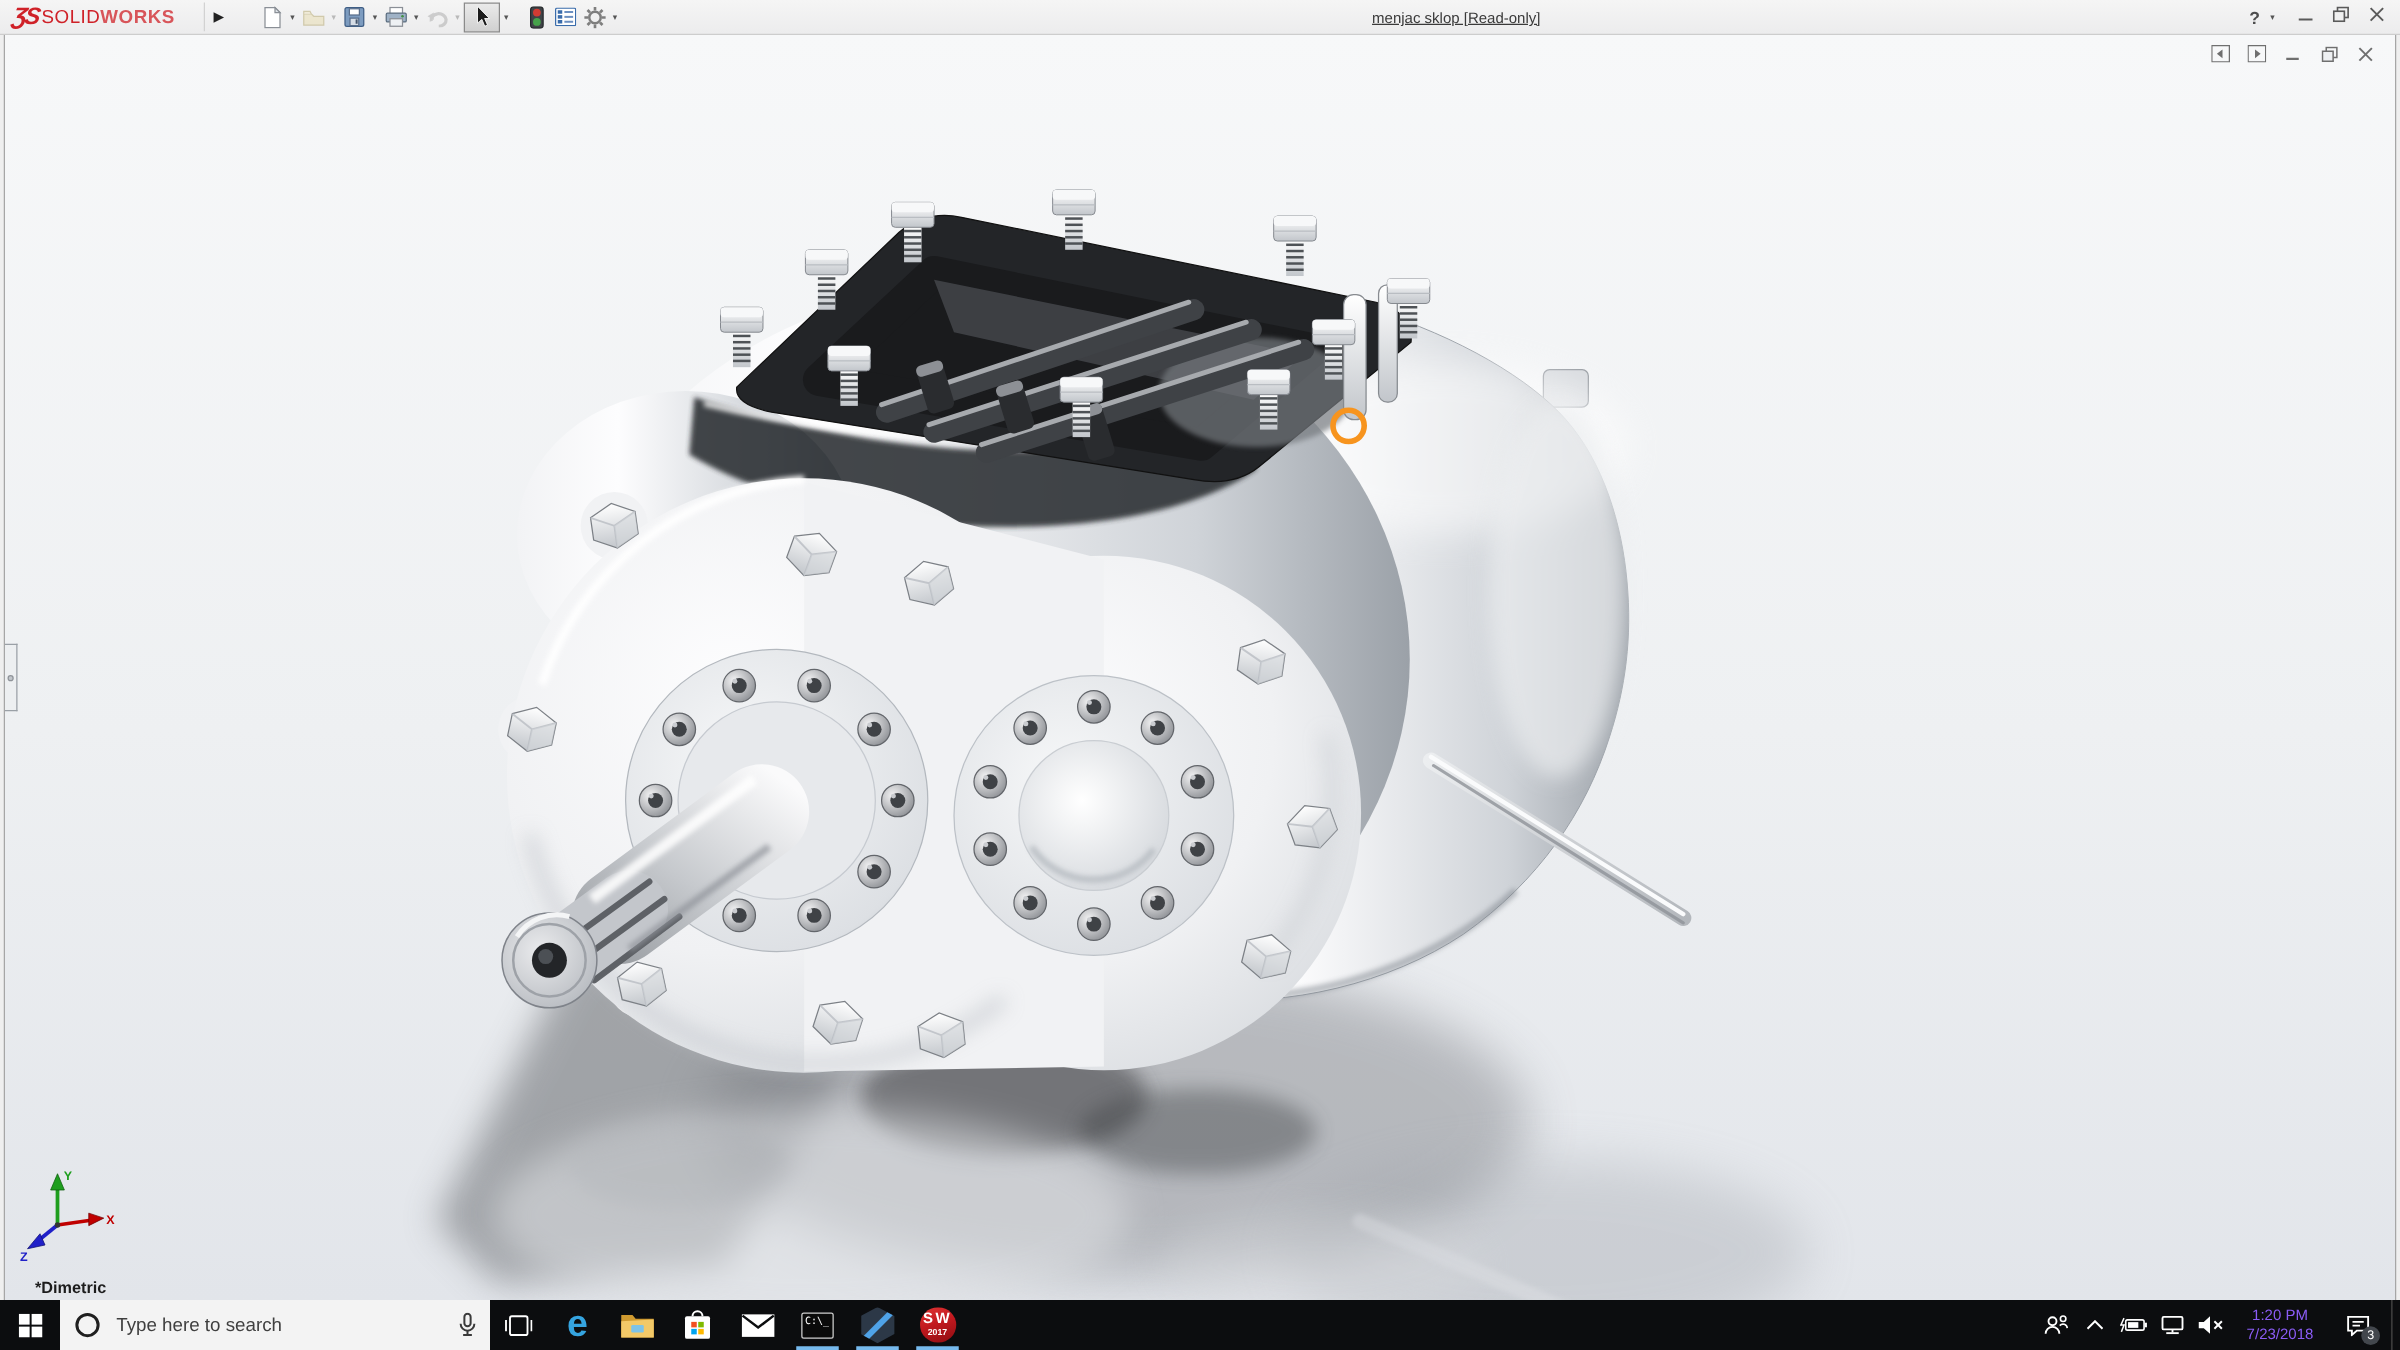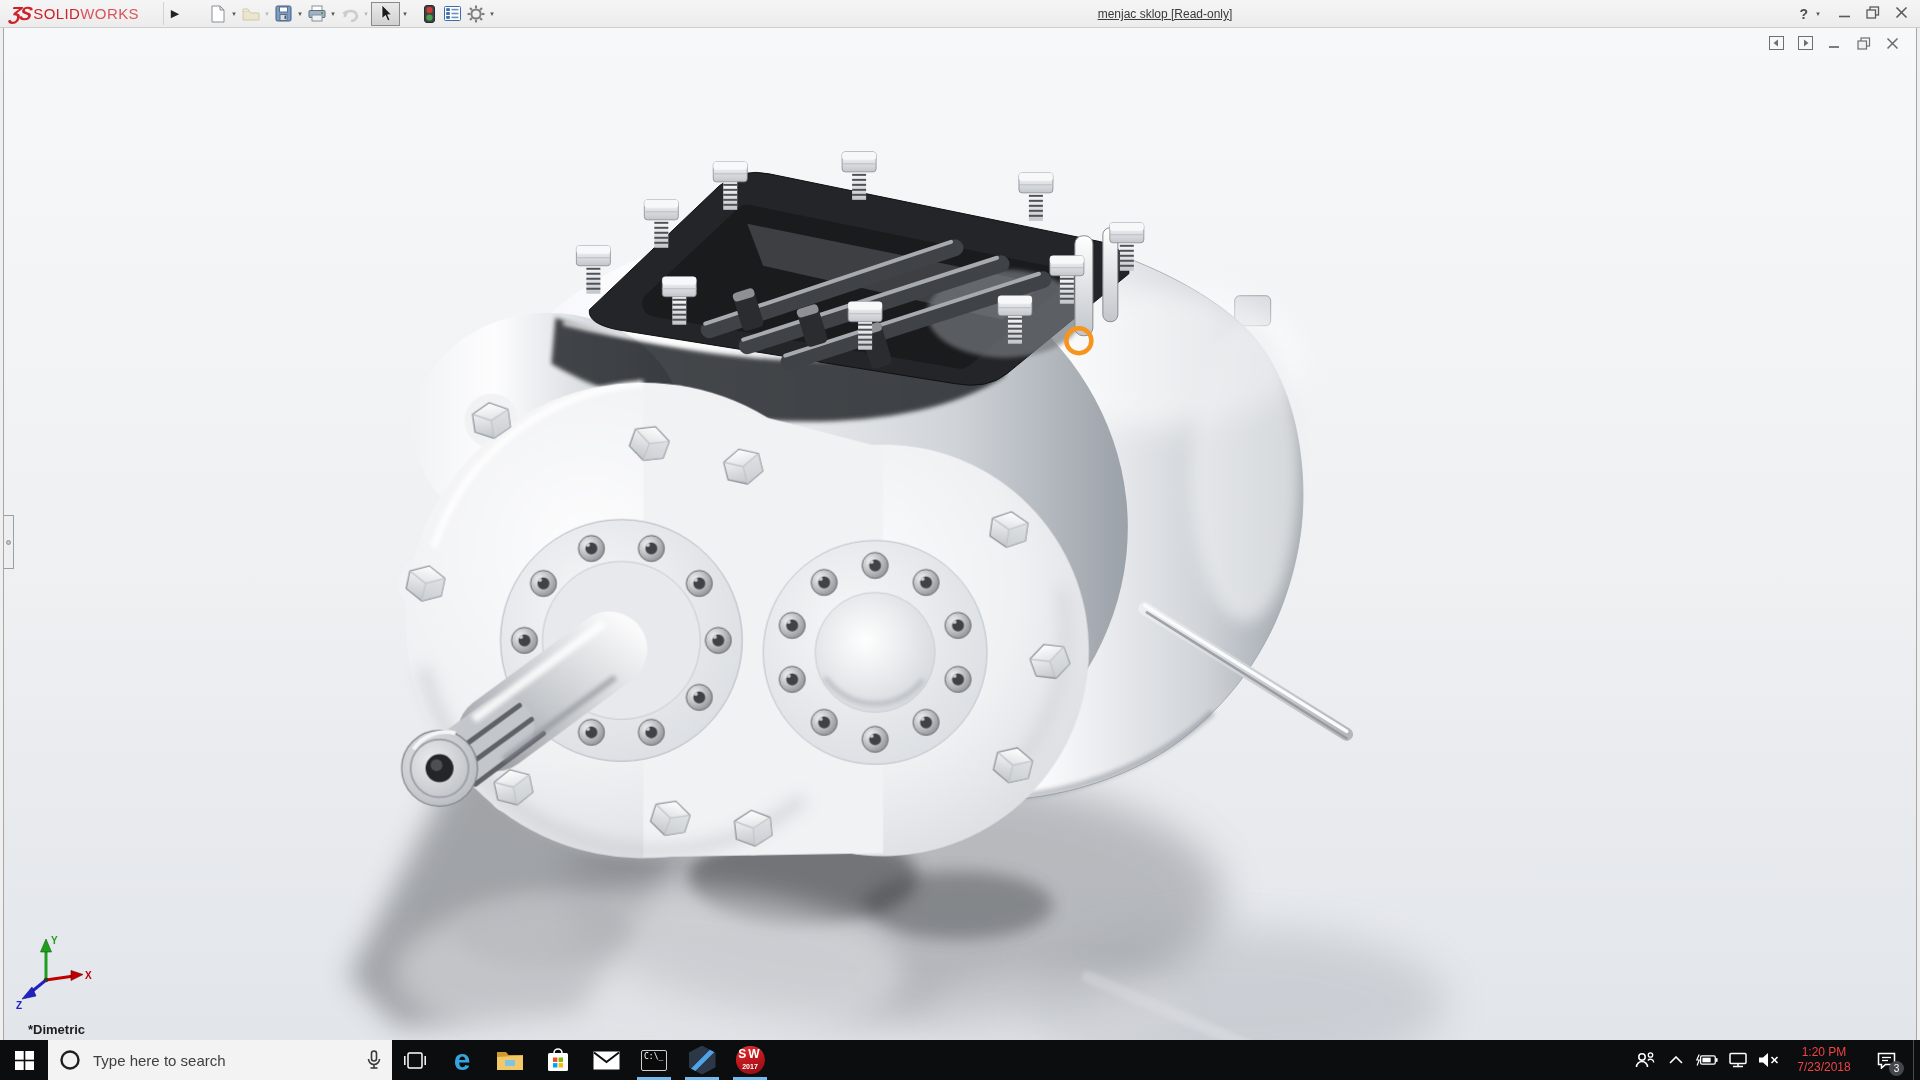--- a/index.html
+++ b/index.html
@@ -7,21 +7,21 @@
        font-family:"Liberation Sans",sans-serif;background:#efefef;}
 
   
   #titlebar{position:absolute;top:0;left:0;right:0;height:27px;
     background:linear-gradient(#f5f5f5,#ececed);border-bottom:1px solid #cdcdcd;}
   .brand{position:absolute;left:10px;top:0;height:27px;display:flex;align-items:center;
     padding-right:10px;}
   .brand-mark{font-style:italic;font-weight:bold;font-size:19px;color:#cf2128;
     transform:skewX(-10deg);letter-spacing:-2px;margin-right:3px;}
   .brand-bold{font-weight:normal;font-size:15px;color:#cf2128;letter-spacing:.4px;}
-  .brand-light{font-weight:normal;font-size:15px;color:#d8555a;letter-spacing:.4px;}
+  .brand-light{font-weight:bold;font-size:15px;color:#d8555a;letter-spacing:.4px;}
   .flyout{position:absolute;left:163px;top:2px;width:22px;height:23px;display:flex;
     align-items:center;justify-content:center;border-left:1px solid #d2d2d2;
     font-size:11px;color:#222;}
   .toolbar{position:absolute;left:206px;top:0;height:27px;display:flex;align-items:center;}
   .tbtn{width:23px;height:23px;display:flex;align-items:center;justify-content:center;}
   .caret{font-size:7px;color:#555;width:10px;text-align:center;}
   .caret.dis{color:#b9b9b9;}
   .sel-box{width:27px;height:22px;background:linear-gradient(#eaeaea,#d0d0d0);
     border:1px solid #8a8a8a;display:flex;align-items:center;justify-content:center;}
   .tgap{width:8px;}
@@ -65,21 +65,21 @@
     padding:1px 0 0 2px;box-sizing:border-box;}
   .hex{width:27px;height:29px;background:
       linear-gradient(135deg,rgba(0,0,0,0) 43%,#4fa3e8 45%,#4fa3e8 55%,rgba(0,0,0,0) 57%),#2c3847;
     clip-path:polygon(50% 0,100% 25%,100% 75%,50% 100%,0 75%,0 25%);}
   .swbox{width:29px;height:28px;background:linear-gradient(160deg,#e03434 0%,#c2191f 45%,#8f0d12 100%);
     border-radius:14px;color:#fff;text-align:center;position:relative;}
   .swbox .sw{font-size:12px;font-weight:bold;letter-spacing:2px;line-height:17px;display:block;}
   .swbox .yr{font-size:7px;font-weight:bold;line-height:7px;display:block;}
   .tray{margin-left:auto;display:flex;align-items:center;gap:9px;}
   .tray-icon{width:22px;height:30px;display:flex;align-items:center;justify-content:center;}
-  .clock{text-align:center;font-size:12px;color:#ef4444;line-height:15px;min-width:64px;margin:0 3px;}
+  .clock{text-align:center;font-size:12px;color:#8b5cf6;line-height:15px;min-width:64px;margin:0 3px;}
   .action{position:relative;width:36px;height:40px;display:flex;align-items:center;justify-content:center;}
   .badge{position:absolute;right:0;bottom:4px;width:15px;height:15px;border-radius:50%;
     background:#43474d;color:#fff;font-size:10px;display:flex;align-items:center;justify-content:center;}
   .show-desktop{width:7px;border-left:1px solid #4a4a4a;height:40px;box-sizing:border-box;}
 </style>
 </head>
 <body>
 
 <div id="titlebar">
   <div class="brand">

